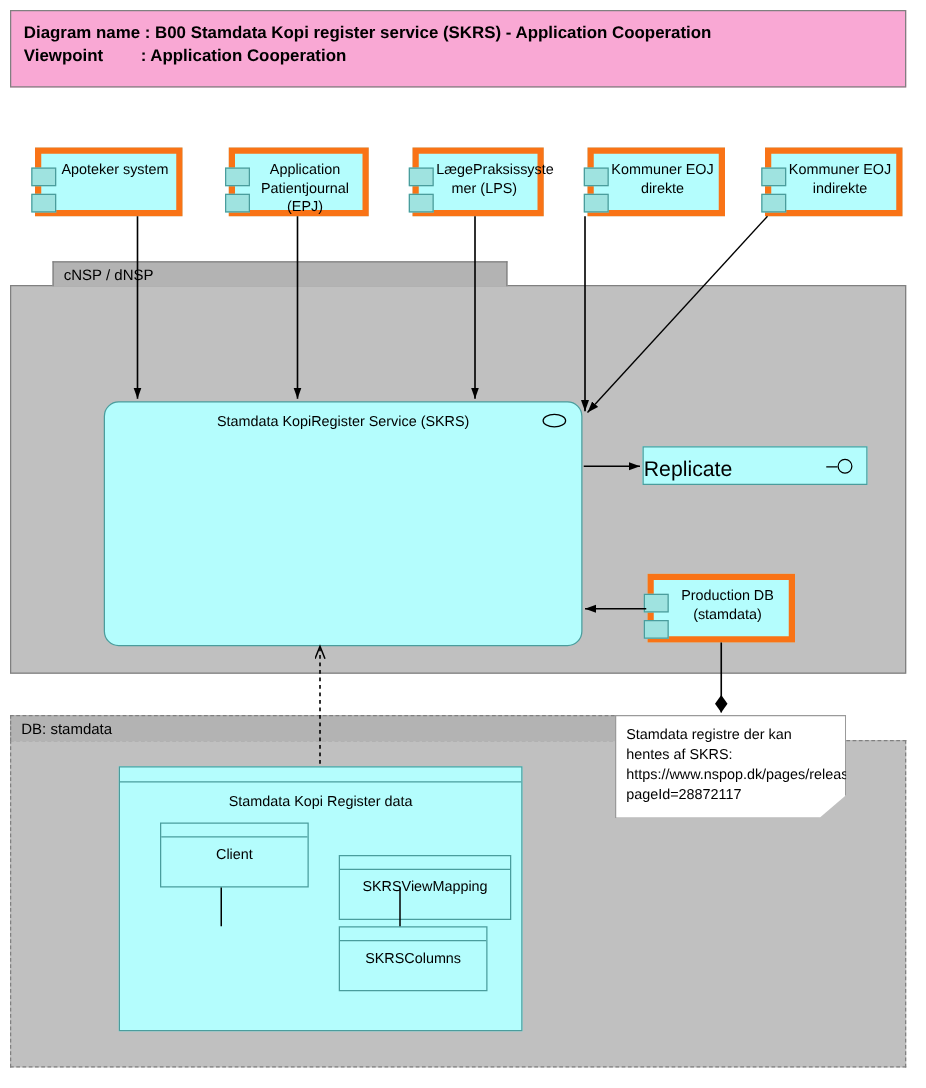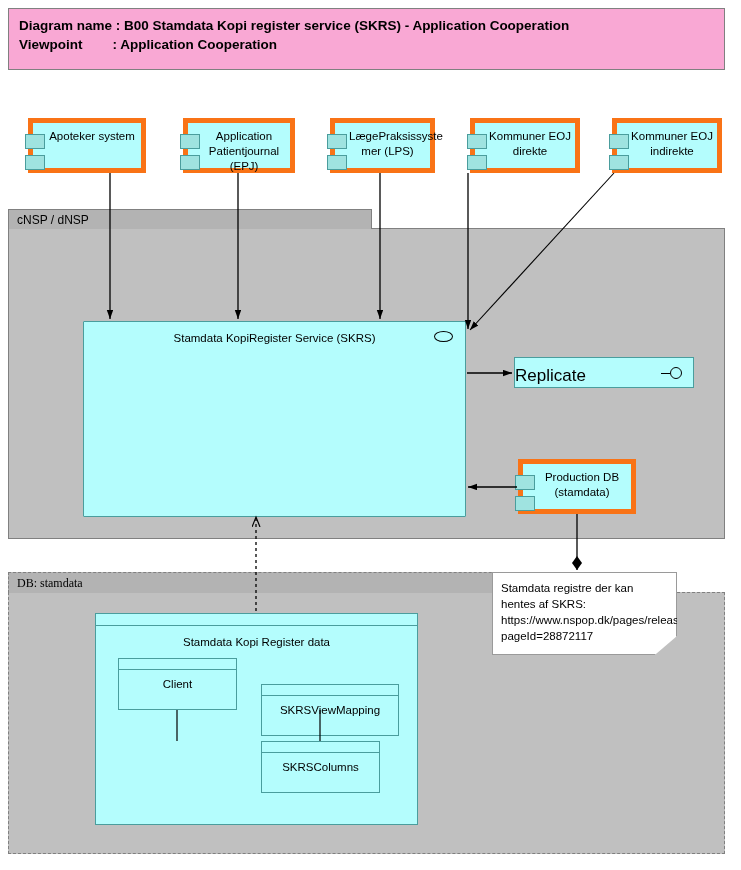--- a/index.html
+++ b/index.html
@@ -49,22 +49,22 @@
   .group-tab {
     position: absolute;
     background: #b3b3b3;
     box-sizing: border-box;
     font-size: 12px;
     color: #000000;
     line-height: 20px;
     padding-left: 8px;
     white-space: nowrap;
   }
-  .group-tab.solid { border: 1px solid #808080; border-bottom: none; }
-  .group-tab.dashed { border: 1px dashed #808080; border-bottom: none; font-family: Liberation Serif, serif; }
+  .group-tab.solid { border: 1px solid #808080; border-bottom: none; margin-left: 34px; }
+  .group-tab.dashed { border: 1px dashed #808080; border-bottom: none; }
 
   
   .component {
     position: absolute;
     background: #b4fdfd;
     border: 5px solid #f97316;
     box-sizing: border-box;
   }
   .component .cmp-label {
     display: block;
@@ -87,21 +87,21 @@
     box-sizing: border-box;
   }
   .cmp-tab.t1 { top: 11px; }
   .cmp-tab.t2 { top: 32px; }
 
   
   .service {
     position: absolute;
     background: #b4fdfd;
     border: 1px solid #4a9d9d;
-    border-radius: 1px;
+    border-radius: 12px;
     box-sizing: border-box;
   }
   .service .svc-label {
     display: block;
     text-align: center;
     font-size: 11.5px;
     color: #000000;
     padding-top: 10px;
   }
   .iface-oval {
@@ -172,20 +172,21 @@
     text-align: center;
     font-size: 11.5px;
     color: #000000;
     padding-top: 10px;
   }
   .table-el {
     position: absolute;
     background: #b4fdfd;
     border: 1px solid #4a9d9d;
     box-sizing: border-box;
+    margin-left: 10px;
   }
   .table-el .tb-strip {
     height: 11px;
     border-bottom: 1px solid #4a9d9d;
     box-sizing: border-box;
   }
   .table-el .tb-label {
     display: block;
     text-align: center;
     font-size: 11.5px;

